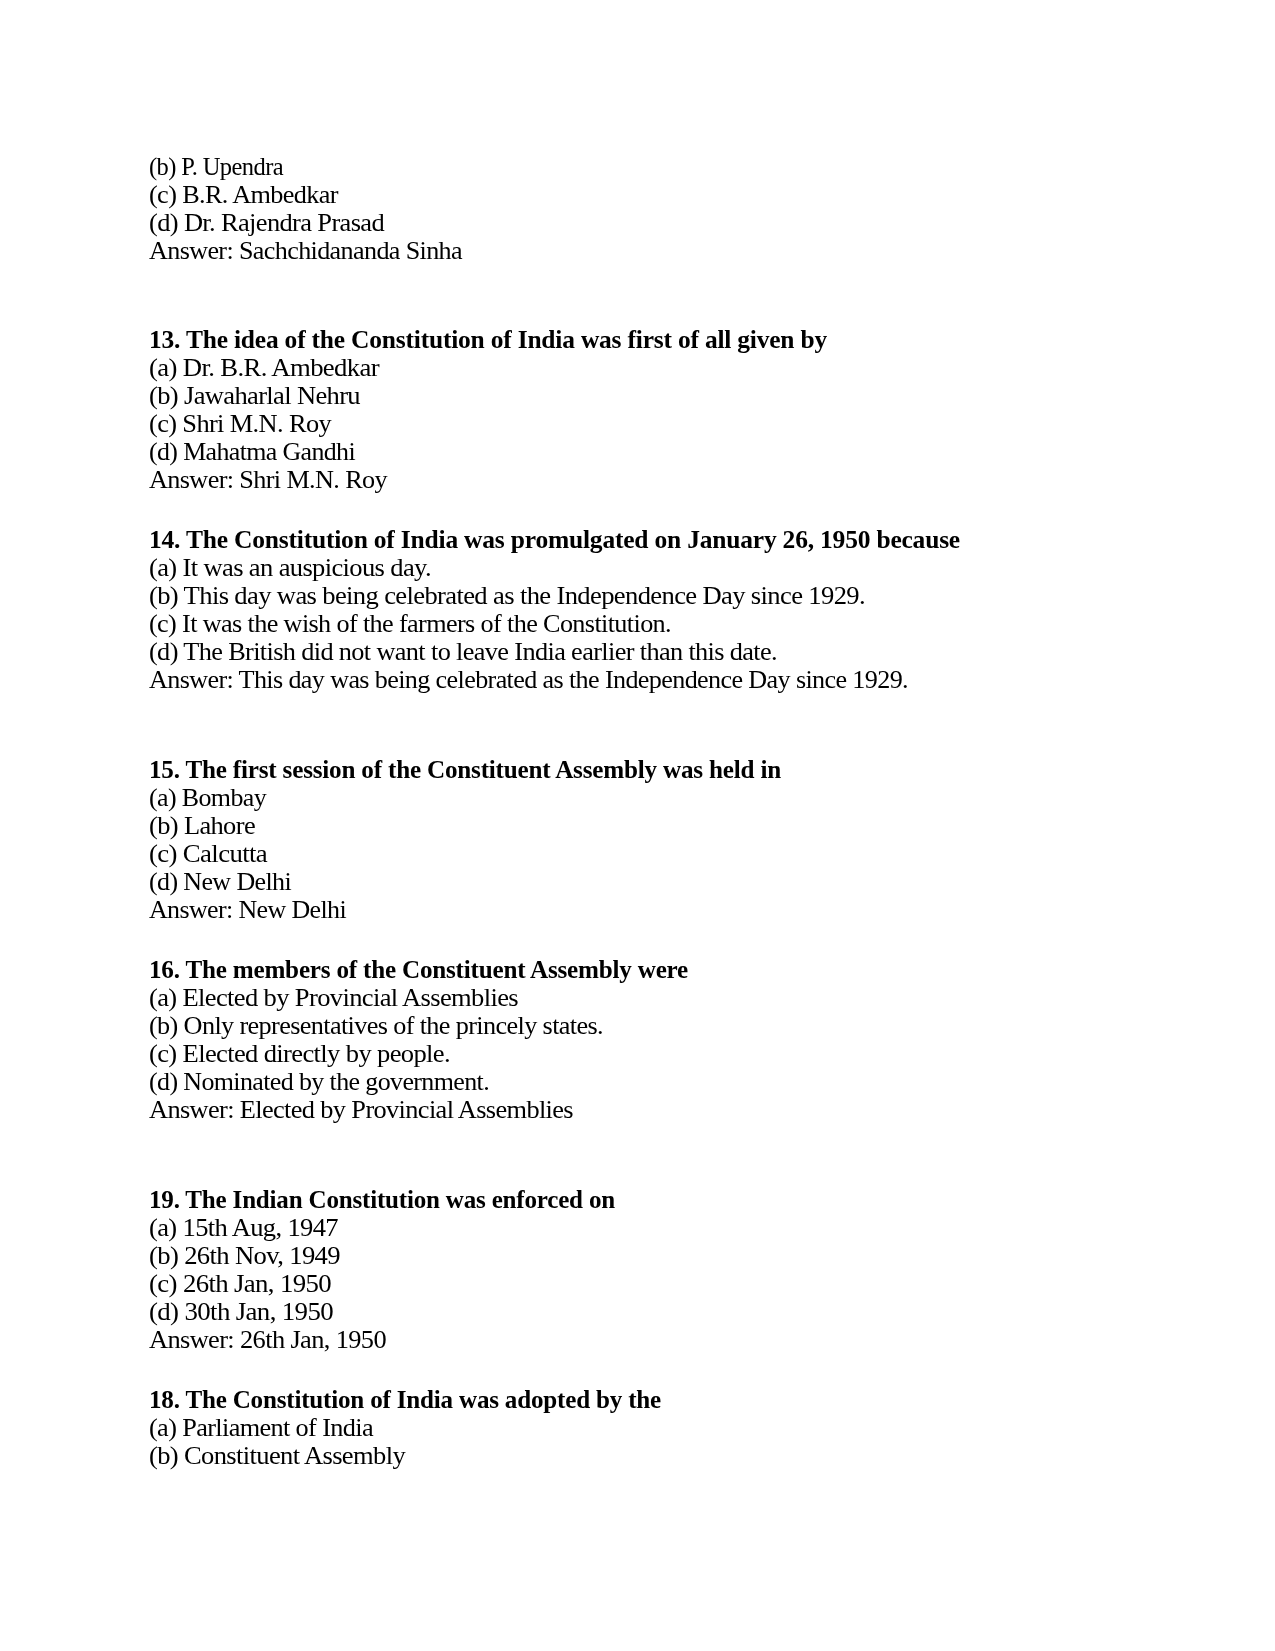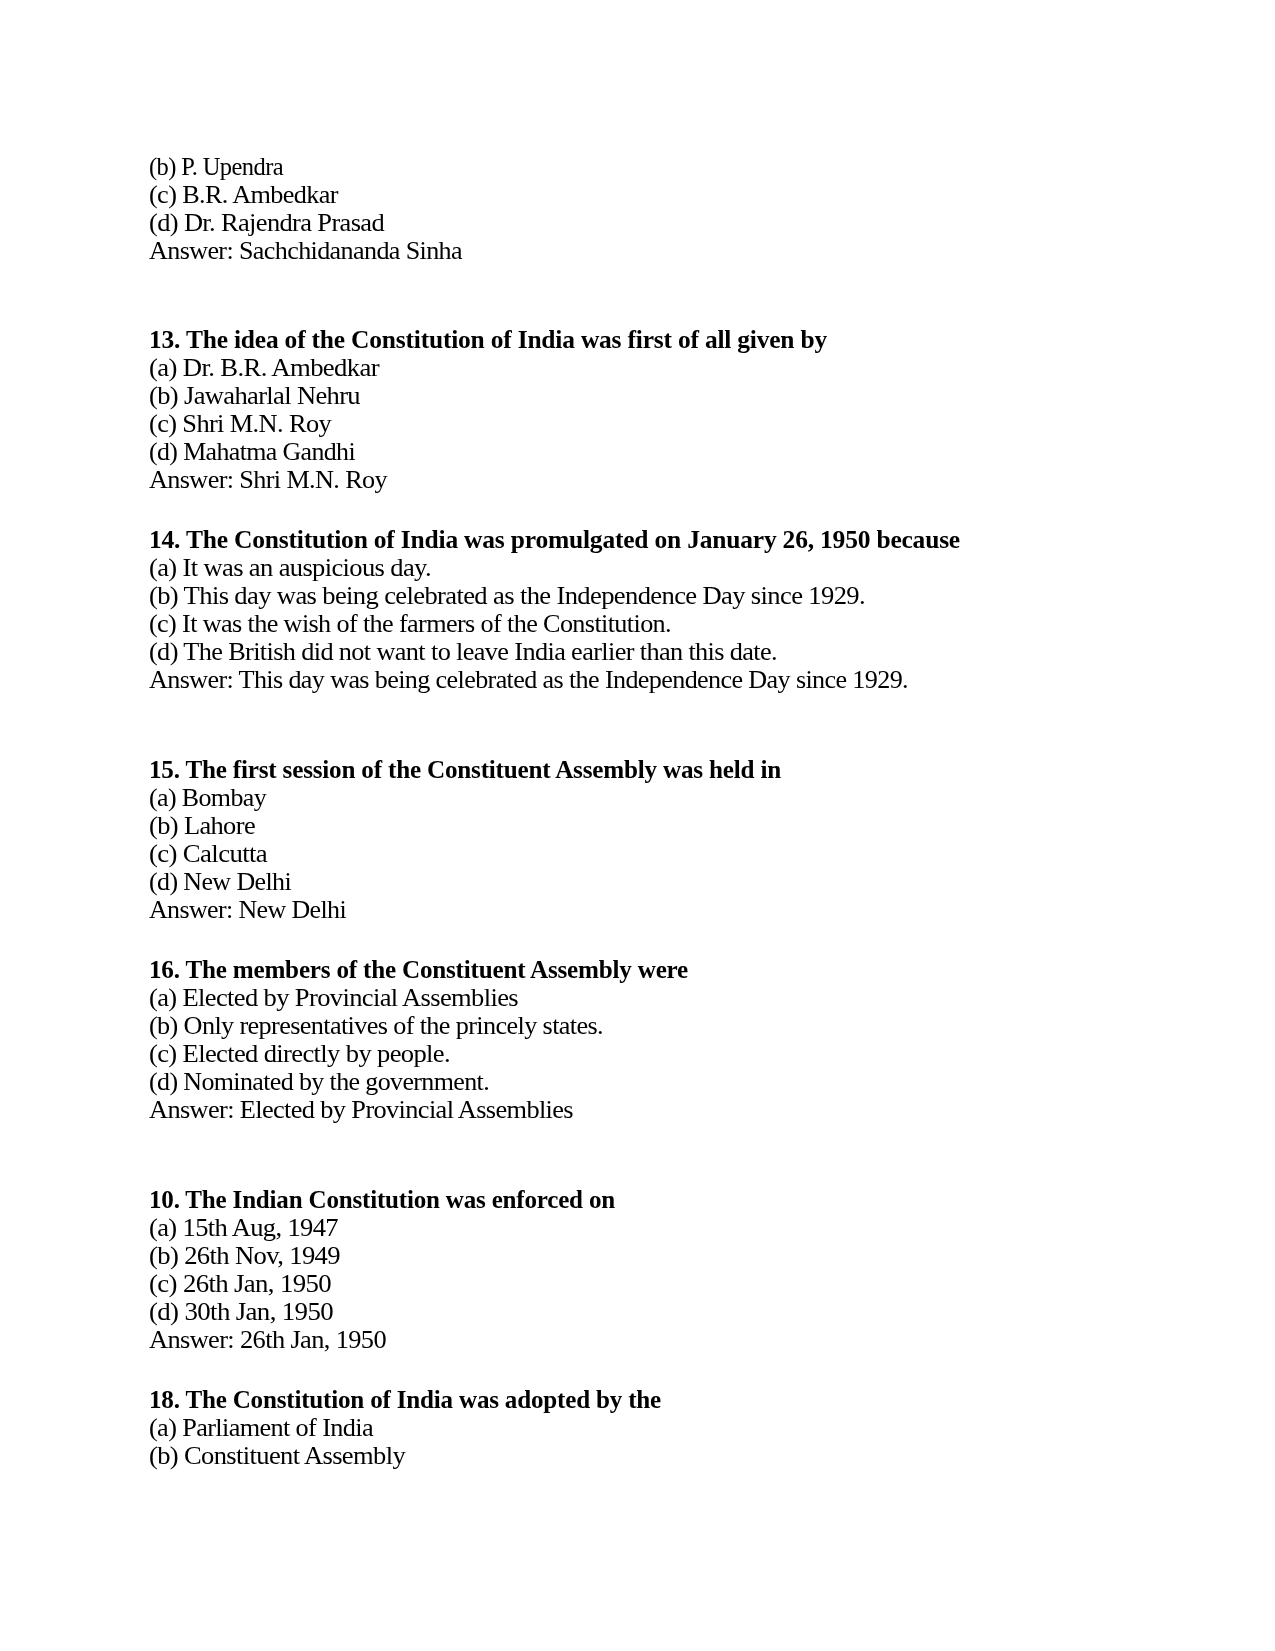--- a/index.html
+++ b/index.html
@@ -84,21 +84,21 @@
   <div>
     <div class="line q" style="top: 957px; transform: scaleX(1.0044);">16. The members of the Constituent Assembly were</div>
     <div class="line opt" style="top: 985px; transform: scaleX(1.0611);">(a) Elected by Provincial Assemblies</div>
     <div class="line opt" style="top: 1013px; transform: scaleX(1.0488);">(b) Only representatives of the princely states.</div>
     <div class="line opt" style="top: 1041px; transform: scaleX(1.0623);">(c) Elected directly by people.</div>
     <div class="line opt" style="top: 1069px; transform: scaleX(1.039);">(d) Nominated by the government.</div>
     <div class="line ans" style="top: 1097px; transform: scaleX(1.0539);">Answer: Elected by Provincial Assemblies</div>
   </div>
 
   <div>
-    <div class="line q" style="top: 1187px; transform: scaleX(1.0024);">10. The Indian Constitution was enforced on</div>
+    <div class="line q" style="top: 1187px; transform: scaleX(1.0024);">19. The Indian Constitution was enforced on</div>
     <div class="line opt" style="top: 1215px; transform: scaleX(1.0613);">(a) 15th Aug, 1947</div>
     <div class="line opt" style="top: 1243px; transform: scaleX(1.0656);">(b) 26th Nov, 1949</div>
     <div class="line opt" style="top: 1271px; transform: scaleX(1.0724);">(c) 26th Jan, 1950</div>
     <div class="line opt" style="top: 1299px; transform: scaleX(1.0752);">(d) 30th Jan, 1950</div>
     <div class="line ans" style="top: 1327px; transform: scaleX(1.0567);">Answer: 26th Jan, 1950</div>
   </div>
 
   <div>
     <div class="line q" style="top: 1387px; transform: scaleX(1.0035);">18. The Constitution of India was adopted by the</div>
     <div class="line opt" style="top: 1415px; transform: scaleX(1.0506);">(a) Parliament of India</div>

